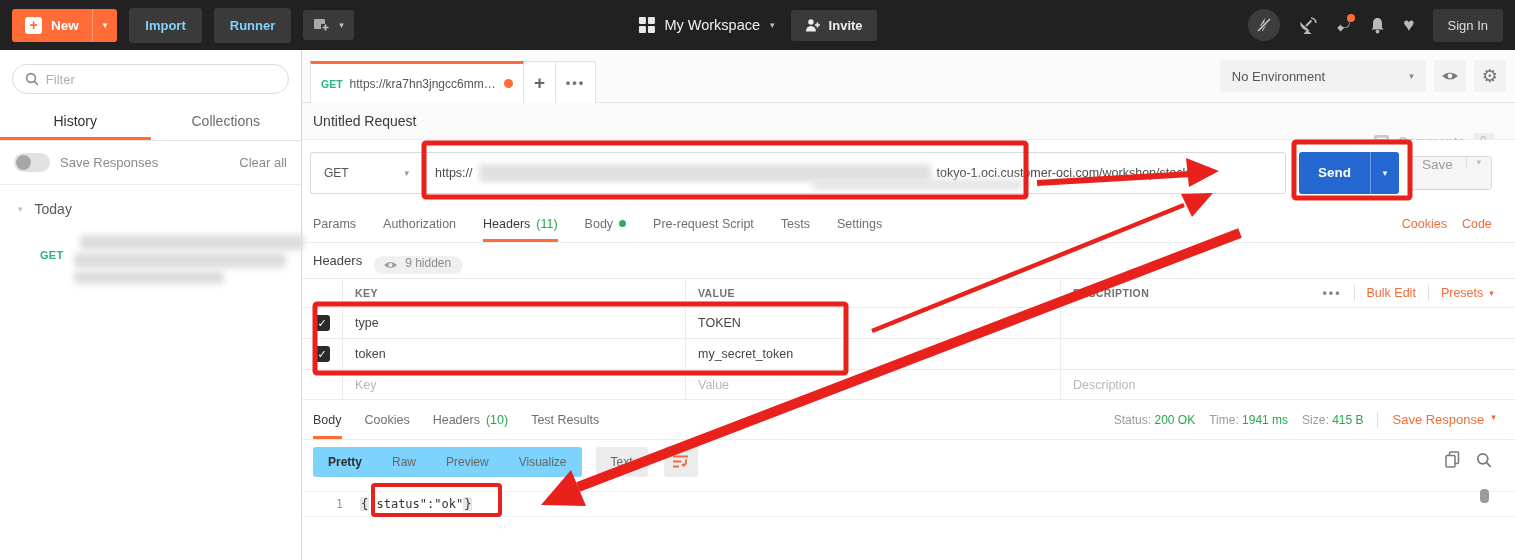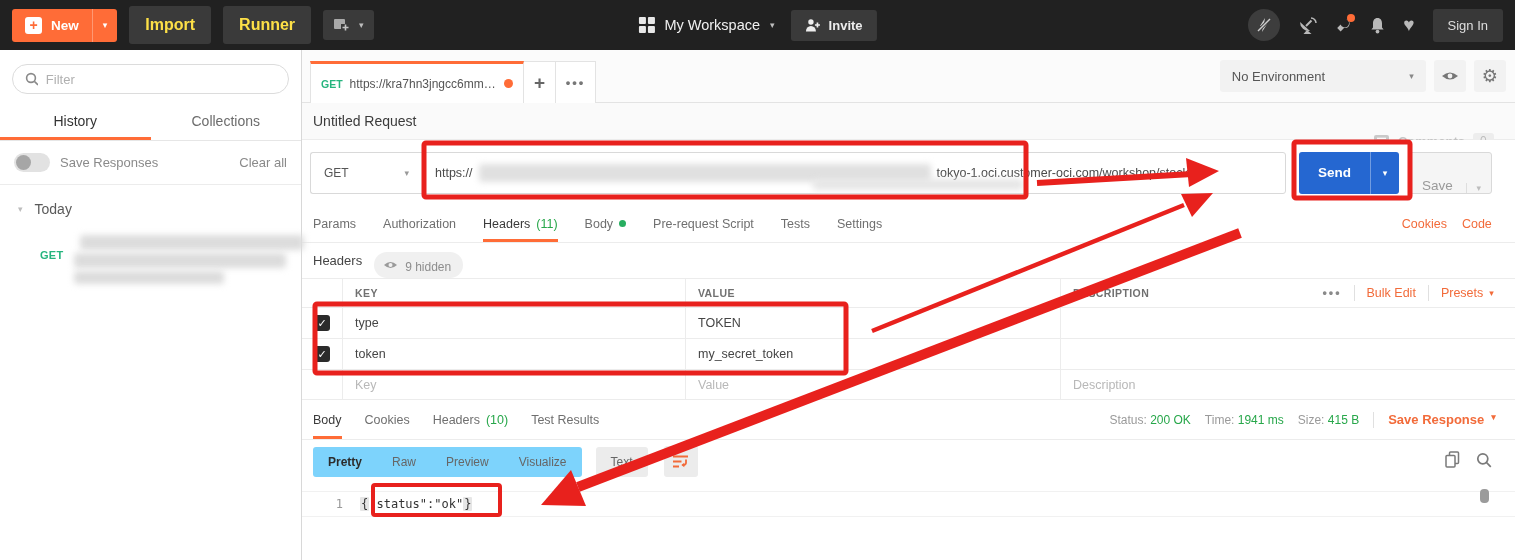--- a/index.html
+++ b/index.html
@@ -5,21 +5,21 @@
   * { margin:0; padding:0; box-sizing:border-box; }
   html,body { width:1515px; height:560px; overflow:hidden; }
   body { font-family:"Liberation Sans", sans-serif; background:#fff; position:relative; }
 
   
   .topbar { height:50px; background:#212121; display:flex; align-items:center; padding:0 12px; gap:12px; position:relative; }
   .btn-new { display:flex; align-items:stretch; background:#ff6c37; border-radius:3px; overflow:hidden; color:#fff; cursor:pointer; }
   .btn-new-main { display:flex; align-items:center; gap:9px; padding:8px 13px; font-weight:bold; font-size:13.5px; }
   .plus-box { width:17px; height:17px; background:#fff; color:#ff6c37; border-radius:3px; display:flex; align-items:center; justify-content:center; font-weight:bold; font-size:14px; line-height:1; }
   .btn-new-caret { display:flex; align-items:center; padding:0 10px; border-left:1px solid rgba(255,255,255,.3); font-size:9px; }
-  .btn-dark { background:#3a3a3a; color:#fde047; font-weight:bold; font-size:16px; padding:10px 16px; border-radius:3px; cursor:pointer; }
+  .btn-dark { background:#3a3a3a; color:#7dd3fc; font-weight:bold; font-size:13px; padding:10px 16px; border-radius:3px; cursor:pointer; }
   .btn-icon-dark { background:#3a3a3a; border-radius:3px; padding:8px 10px; display:flex; align-items:center; gap:8px; color:#bbb; font-size:9px; cursor:pointer; }
   .topbar-center { position:absolute; left:50%; transform:translateX(-50%); display:flex; align-items:center; gap:16px; }
   .ws-group { display:flex; align-items:center; gap:10px; color:#f0f0f0; font-size:14.5px; cursor:pointer; }
   .grid-icon { display:grid; grid-template-columns:7px 7px; grid-template-rows:7px 7px; gap:2px; }
   .grid-icon span { background:#e8e8e8; border-radius:1px; }
   .caret { font-size:9px; color:#bdbdbd; }
   .btn-invite { background:#3a3a3a; border-radius:3px; padding:8px 14px; display:flex; align-items:center; gap:8px; color:#ededed; font-weight:bold; font-size:13px; cursor:pointer; }
   .topbar-right { margin-left:auto; display:flex; align-items:center; gap:18px; }
   .sync-circle { width:32px; height:32px; border-radius:50%; background:#3d3d3d; display:flex; align-items:center; justify-content:center; cursor:pointer; }
   .tb-ico { display:flex; align-items:center; justify-content:center; cursor:pointer; position:relative; }
@@ -73,37 +73,37 @@
   
   .url-row { height:65px; display:flex; align-items:center; padding:0 24px 0 8px; background:#fff; }
   .method-select { width:112px; height:42px; border:1px solid #d9d9d9; border-right:none; border-radius:3px 0 0 3px; background:#fff; display:flex; align-items:center; padding:0 13px; font-size:12px; color:#555; cursor:pointer; }
   .method-select .caret { margin-left:auto; color:#999; }
   .url-input { width:864px; height:42px; border:1px solid #d9d9d9; border-radius:0 3px 3px 0; display:flex; align-items:center; padding:0 12px; font-size:12.5px; color:#4a4a4a; position:relative; cursor:text; }
   .url-blur { width:452px; height:18px; margin:0 6px; background:#e0e0e0; filter:blur(3px); border-radius:3px; }
   .url-blur2 { position:absolute; left:390px; bottom:3px; width:210px; height:11px; background:#e6e6e6; filter:blur(3px); border-radius:3px; }
   .send-btn { margin-left:13px; height:42px; display:flex; align-items:stretch; background:#2567d1; color:#fff; border-radius:3px; overflow:hidden; cursor:pointer; }
   .send-main { display:flex; align-items:center; padding:0 19px; font-weight:bold; font-size:13.5px; }
   .send-caret { width:29px; display:flex; align-items:center; justify-content:center; border-left:1px solid rgba(255,255,255,.35); font-size:9px; }
-  .save-btn { margin-left:9px; height:42px; display:flex; align-items:flex-end; background:#f5f5f5; border:1px solid #d9d9d9; color:#9a9a9a; border-radius:3px; overflow:hidden; cursor:pointer; }
+  .save-btn { margin-left:9px; height:34px; display:flex; align-items:flex-start; background:#f5f5f5; border:1px solid #d9d9d9; color:#9a9a9a; border-radius:3px; overflow:hidden; cursor:pointer; }
   .save-main { display:flex; align-items:center; padding:0 13px; font-size:13.5px; }
   .save-caret { width:25px; display:flex; align-items:center; justify-content:center; border-left:1px solid #dedede; font-size:9px; color:#999; }
 
   
   .reqtabs-row { height:38px; border-bottom:1px solid #ececec; display:flex; align-items:stretch; gap:27px; padding:0 24px 0 11px; font-size:12.5px; color:#6f6f6f; }
   .rtab { display:flex; align-items:center; gap:6px; cursor:pointer; }
   .rtab.active { box-shadow:inset 0 -3px 0 #ff6c37; color:#3a3a3a; }
   .green-txt { color:#27a74a; }
   .dot-green { width:7px; height:7px; border-radius:50%; background:#27ae60; }
   .right-links { margin-left:auto; display:flex; align-items:center; gap:15px; color:#f26b3a; }
   .right-links span { cursor:pointer; }
 
   
   .caption-row { height:35px; display:flex; align-items:center; gap:12px; padding:0 11px; }
   .caption { font-size:13px; color:#454545; }
-  .hidden-pill { background:#f0f0f0; border-radius:13px; padding:8px 12px 4px 9px; display:flex; align-items:flex-start; gap:7px; color:#8d8d8d; font-size:12px; cursor:pointer;margin-top:9px; }
+  .hidden-pill { background:#f0f0f0; border-radius:13px; padding:0 12px 4px 9px; display:flex; align-items:flex-end; gap:7px; color:#8d8d8d; font-size:12px; cursor:pointer;margin-top:9px; }
 
   
   .kv-table { border-top:1px solid #ececec; font-size:12.5px; color:#454545; }
   .kv-row { display:flex; align-items:stretch; border-bottom:1px solid #ececec; height:31px; }
   .kv-row.hdr { height:29px; font-size:10.5px; font-weight:bold; color:#707070; letter-spacing:.4px; }
   .kv-row.ph { height:30px; color:#b8b8b8; }
   .col-check { width:40px; display:flex; align-items:center; justify-content:center; }
   .col-key { width:343px; display:flex; align-items:center; padding-left:12px; border-left:1px solid #ececec; }
   .col-value { width:375px; display:flex; align-items:center; padding-left:12px; border-left:1px solid #ececec; }
   .col-desc { width:196px; display:flex; align-items:center; padding-left:12px; border-left:1px solid #ececec; }
@@ -111,21 +111,21 @@
   .dots { color:#8a8a8a; letter-spacing:2px; font-weight:bold; cursor:pointer; }
   .vdiv { width:1px; height:16px; background:#e0e0e0; }
   .link-orange { color:#f26b3a; cursor:pointer; display:flex; align-items:center; gap:6px; }
   .checkbox { width:16px; height:16px; background:#2b2b2b; border-radius:3px; color:#fff; font-size:11px; display:flex; align-items:center; justify-content:center; cursor:pointer; }
 
   
   .resptabs-row { height:40px; border-bottom:1px solid #ececec; display:flex; align-items:stretch; gap:23px; padding:0 20px 0 11px; font-size:12.5px; color:#6f6f6f; }
   .status-group { margin-left:auto; display:flex; align-items:center; gap:14px; font-size:12px; }
   .st-label { color:#9a9a9a; }
   .st-value { color:#27a74a; }
-  .save-response { color:#f26b3a; font-weight:bold; font-size:13px; display:flex; gap:7px; cursor:pointer; }
+  .save-response { color:#f26b3a; font-weight:normal; font-size:13px; display:flex; gap:7px; cursor:pointer; }
   .save-response .caret { color:#f26b3a; }
 
   .resp-toolbar { height:43px; display:flex; align-items:center; gap:10px; padding:0 24px 0 11px; }
   .seg-group { display:flex; background:#7dd3fc; border-radius:3px; overflow:hidden; }
   .seg { padding:8px 15px; font-size:12px; color:#666; cursor:pointer; }
   .seg.active { color:#2c2c2c; font-weight:bold; }
   .format-pill { background:#ececec; border-radius:3px; padding:8px 15px; font-size:12px; color:#666; display:flex; align-items:center; gap:8px; cursor:pointer; margin-left:4px; }
   .wrap-btn { background:#ececec; border-radius:3px; width:34px; height:31px; display:flex; align-items:center; justify-content:center; cursor:pointer; margin-left:6px; }
   .resp-right-icons { margin-left:auto; display:flex; align-items:center; gap:16px; }
 

